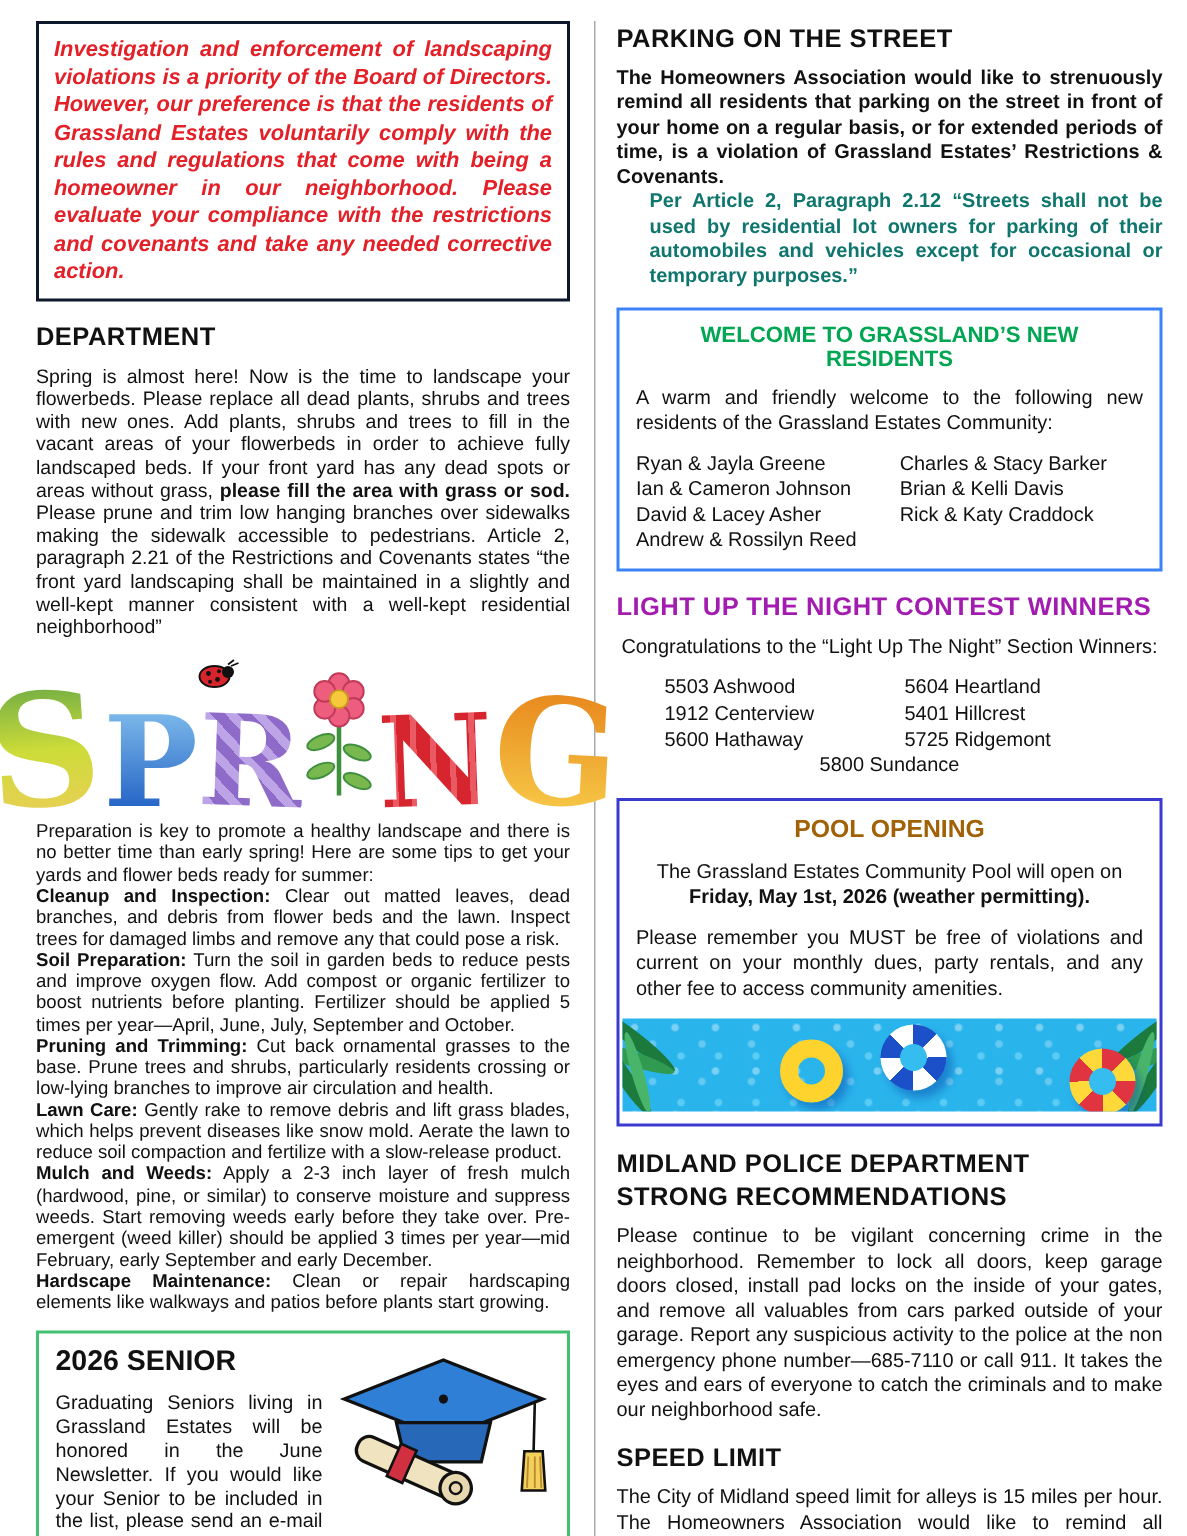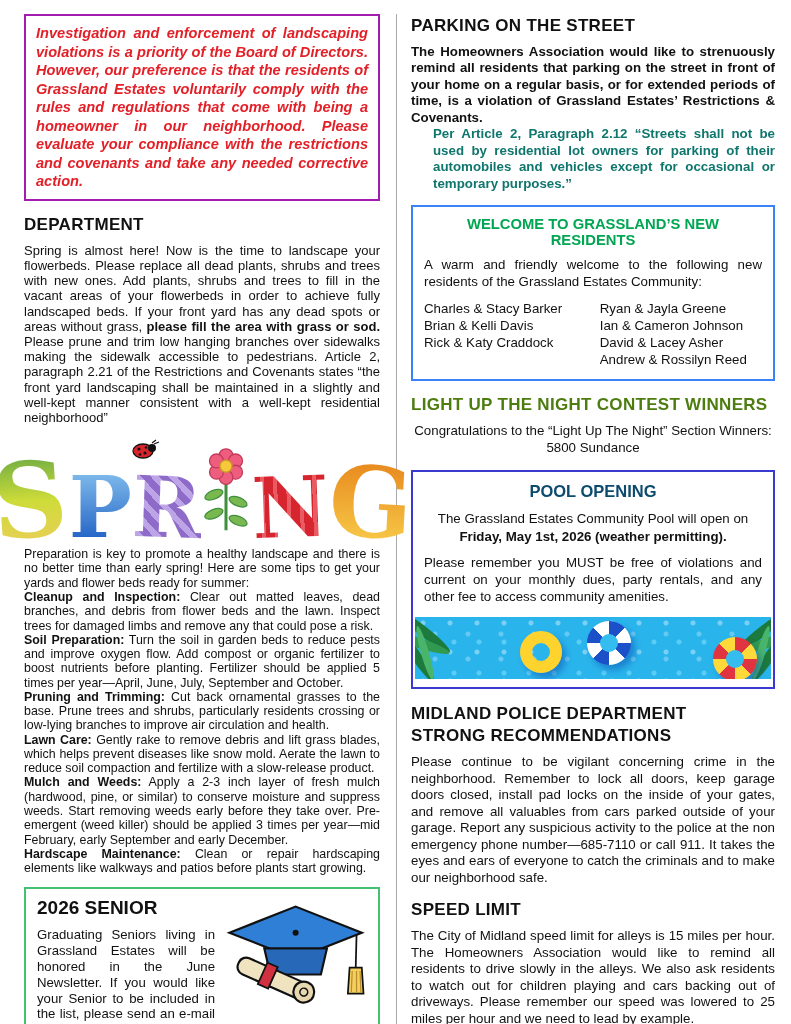--- a/index.html
+++ b/index.html
@@ -14,21 +14,21 @@
   .col-right { flex: 1; min-width: 0; }
 
   h2.sec { font-size: 17px; font-weight: bold; text-align: left; margin: 14px 0 8px; letter-spacing: .3px; }
   .just { text-align: justify; }
   .body-txt { font-size: 13px; line-height: 1.17; }
   .bold { font-weight: bold; }
   .red-txt { color: #0f766e; margin-left: 22px; }
 
   
   .notice-box {
-    border: 2px solid #a21caf; color: #e32028;
+    border: 2px solid #0f172a; color: #e32028;
     font-style: italic; font-weight: bold;
     font-size: 14.6px; line-height: 1.27;
     text-align: justify; padding: 8px 10px; margin-top: 2px;
   }
   
   .spring { position: relative; display: flex; align-items: flex-end; justify-content: center; height: 106px; margin: 12px 0 4px; }
   .sl { font-family: "DejaVu Serif", serif; font-weight: bold; line-height: .82;
         -webkit-background-clip: text; background-clip: text; color: transparent; }
   .sl.s { font-size: 104px; background-image: linear-gradient(#76b043,#cddc39,#e8cf55); transform: rotate(-4deg); }
   .sl.p { font-size: 84px; background-image: linear-gradient(#7db9ea,#1f5fc4); margin-left: 2px; }
@@ -46,28 +46,28 @@
   .cap-art { float: right; width: 148px; height: 110px; margin: 0 0 2px 4px; }
 
   
   .parking-body { font-weight: bold; font-size: 13.3px; line-height: 1.24; }
 
   .welcome-box { border: 2px solid #3b82f6; padding: 8px 11px 10px; margin-top: 13px; }
   .welcome-box h3 { color: #00a651; font-size: 14.8px; text-align: center; margin: 1px 0 9px; }
   .fs13 { font-size: 13.3px; line-height: 1.24; }
   .name-grid { display: grid; grid-template-columns: 52% 48%; margin-top: 11px; font-size: 13.3px; line-height: 1.27; }
 
-  .lightup-title { color: #4d7c0f; font-size: 15.5px; margin: 17px 0 9px; }
+  .lightup-title { color: #a21caf; font-size: 15.5px; margin: 17px 0 9px; }
   .center { text-align: center; }
   .winners-grid { width: 300px; margin: 10px auto 0; display: grid; grid-template-columns: 160px 140px; font-size: 13.3px; line-height: 1.3; }
   .winners-last { text-align: center; font-size: 13.3px; margin-top: 1px; }
 
   .pool-box { border: 2px solid #3a3ad0; margin-top: 15px; padding: 2px 2px 8px; }
   .pool-text { padding: 4px 9px 2px; }
-  .pool-title { color: #0c4a6e; font-size: 16.5px; text-align: center; margin: 4px 0 9px; }
+  .pool-title { color: #a16207; font-size: 16.5px; text-align: center; margin: 4px 0 9px; }
   .pool-line { text-align: center; font-size: 13.3px; line-height: 1.3; }
   .pool-p2 { font-size: 13.3px; line-height: 1.28; margin: 9px 0 10px; }
   .pool-image { position: relative; height: 62px; overflow: hidden;
     background-color: #2ab4ec;
     background-image:
       radial-gradient(circle at 8px 6px, rgba(255,255,255,.38) 2px, transparent 3px),
       radial-gradient(circle at 20px 17px, rgba(255,255,255,.28) 2px, transparent 3px),
       radial-gradient(circle at 14px 25px, rgba(130,225,255,.55) 2px, transparent 3px);
     background-size: 27px 29px, 33px 25px, 25px 31px; }
   .ring-yellow { position: absolute; left: 105px; top: 14px; width: 42px; height: 42px; border-radius: 50%;
@@ -176,35 +176,47 @@
     <div class="parking-body just">
       <div>The Homeowners Association would like to strenuously remind all residents that parking on the street in front of your home on a regular basis, or for extended periods of time, is a violation of Grassland Estates’ Restrictions &amp; Covenants.</div>
       <div class="red-txt">Per Article 2, Paragraph 2.12 “Streets shall not be used by residential lot owners for parking of their automobiles and vehicles except for occasional or temporary purposes.”</div>
     </div>
 
     <div class="welcome-box">
       <h3>WELCOME TO GRASSLAND’S NEW RESIDENTS</h3>
       <p class="fs13 just">A warm and friendly welcome to the following new residents of the Grassland Estates Community:</p>
       <div class="name-grid">
         <div>
-          <div>Charles &amp; Stacy Barker</div>
-          <div>Brian &amp; Kelli Davis</div>
-          <div>Rick &amp; Katy Craddock</div>
-        </div>
-        <div>
           <div>Ryan &amp; Jayla Greene</div>
           <div>Ian &amp; Cameron Johnson</div>
           <div>David &amp; Lacey Asher</div>
           <div>Andrew &amp; Rossilyn Reed</div>
         </div>
+        <div>
+          <div>Charles &amp; Stacy Barker</div>
+          <div>Brian &amp; Kelli Davis</div>
+          <div>Rick &amp; Katy Craddock</div>
+        </div>
       </div>
     </div>
 
     <h2 class="sec lightup-title">LIGHT UP THE NIGHT CONTEST WINNERS</h2>
     <p class="fs13 center">Congratulations to the “Light Up The Night” Section Winners:</p>
+    <div class="winners-grid">
+      <div>
+        <div>5503 Ashwood</div>
+        <div>1912 Centerview</div>
+        <div>5600 Hathaway</div>
+      </div>
+      <div>
+        <div>5604 Heartland</div>
+        <div>5401 Hillcrest</div>
+        <div>5725 Ridgemont</div>
+      </div>
+    </div>
     <div class="winners-last">5800 Sundance</div>
 
     <div class="pool-box">
       <div class="pool-text">
         <h3 class="pool-title">POOL OPENING</h3>
         <p class="pool-line">The Grassland Estates Community Pool will open on</p>
         <p class="pool-line bold">Friday, May 1st, 2026 (weather permitting).</p>
         <p class="pool-p2 just">Please  remember you MUST be free of violations and current on your monthly dues, party rentals, and any  other fee to access community amenities.</p>
       </div>
       <div class="pool-image">

